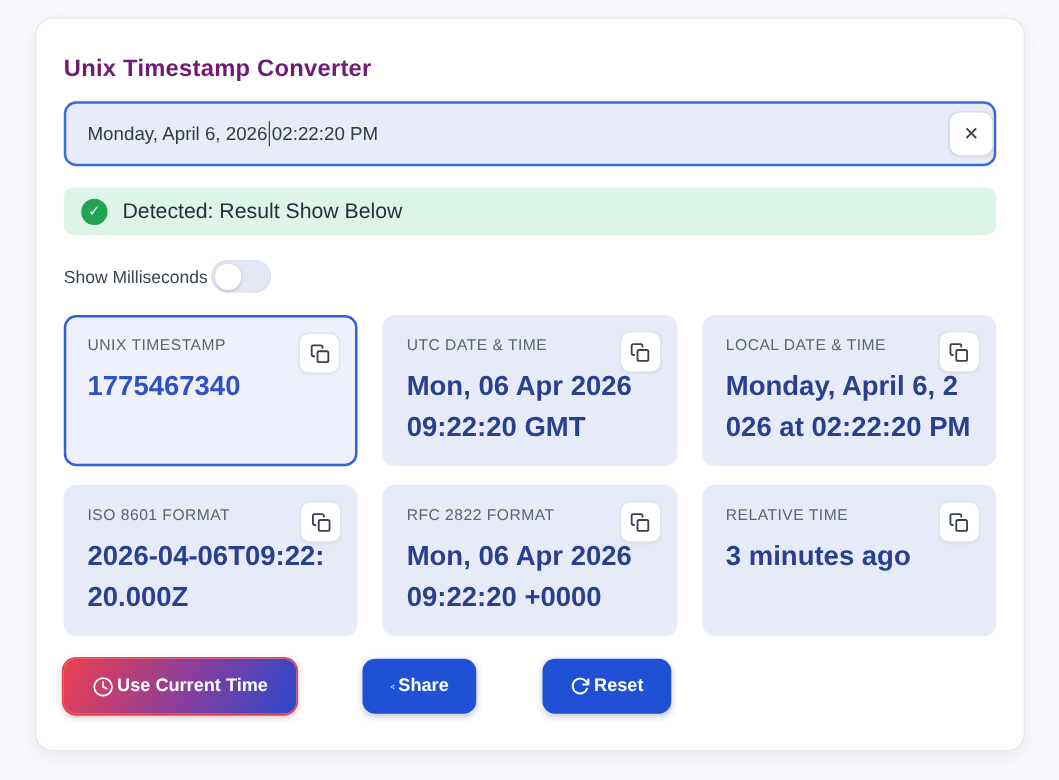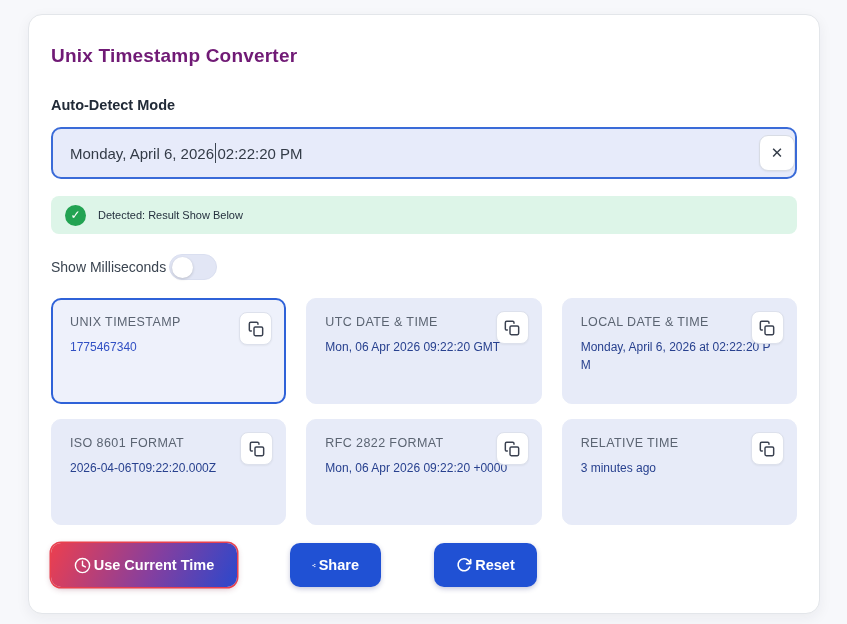--- a/index.html
+++ b/index.html
@@ -81,21 +81,21 @@
   .check-circle {
     width: 21px; height: 21px;
     border-radius: 50%;
     background: #22a352;
     color: #ffffff;
     font-size: 12px;
     display: flex; align-items: center; justify-content: center;
     margin-right: 12px;
     flex: 0 0 auto;
   }
-  .alert-text { font-size: 11px; color: #24303e; }
+  .alert-text { font-size: 17px; color: #24303e; }
   
   .toggle-row {
     margin-top: 20px;
     display: flex;
     align-items: center;
     gap: 3px;
   }
   .toggle-label { font-size: 14px; color: #3a4450; }
   .toggle {
     width: 48px; height: 26px;
@@ -134,22 +134,22 @@
     padding: 15px 17px 13px 17px;
   }
   .result-label {
     font-size: 12.5px;
     color: #5b6472;
     letter-spacing: 0.4px;
     padding-right: 40px;
   }
   .result-value {
     margin-top: 9px;
-    font-size: 12px;
-    font-weight: 400;
+    font-size: 22px;
+    font-weight: 700;
     color: #28418f;
     line-height: 1.5;
     word-break: break-all;
     max-width: 200px;
   }
   .result-card.highlight .result-value { color: #3150c4; }
   .copy-btn {
     position: absolute;
     top: 12px; right: 12px;
     width: 33px; height: 33px;
@@ -192,21 +192,20 @@
   .btn-share { width: 91px; }
   .btn-reset { width: 103px; }
 </style>
 </head>
 <body>
 
 <div class="card">
 
   <div class="title">Unix Timestamp Converter</div>
 
-  <div class="mode-label">Auto-Detect Mode</div>
 
   <div class="input-wrap">
     <div class="input-text">
       <span>Monday, April 6, 2026</span>
       <span class="caret"></span>
       <span>02:22:20 PM</span>
     </div>
     <div class="clear-btn">
       <span>✕</span>
     </div>

